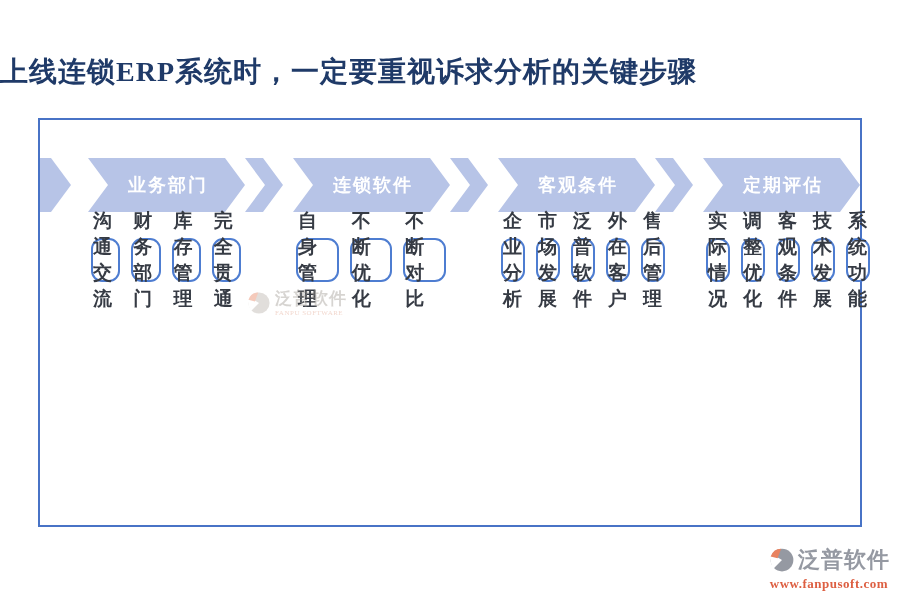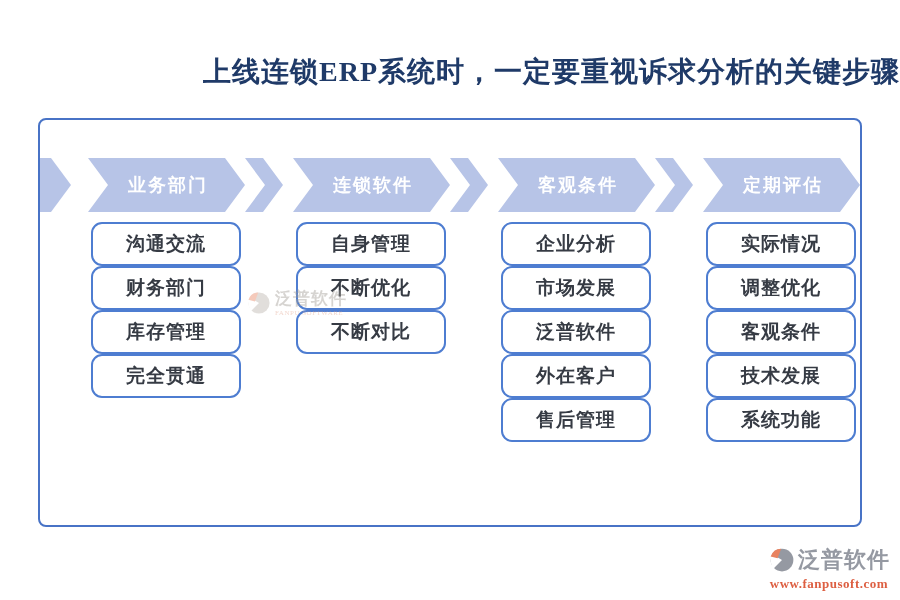--- a/index.html
+++ b/index.html
@@ -2,36 +2,36 @@
 <html><head>
 <meta charset="utf-8">
 <style>
   html,body { margin:0; padding:0; background:#ffffff; }
   .page {
     position:relative; width:900px; height:600px; background:#ffffff;
     font-family:"Liberation Serif","DejaVu Serif",serif; overflow:hidden;
   }
   .title {
     position:absolute; top:53px; left:0; width:100%;
-    text-align:right; margin:0;
+    text-align:left; margin:0;
     font-size:28px; font-weight:bold; color:#1f3a68; letter-spacing:1px;
   }
   .panel {
     position:absolute; left:38px; top:118px; width:820px; height:405px;
-    border:2px solid #4873c6; border-radius:8px; background:#ffffff;
+    border:2px solid #4873c6; border-radius:0; background:#ffffff;
   }
   .band { position:absolute; left:0; top:38px; width:820px; height:54px; }
   .band-label {
     fill:#ffffff; font-size:18px; font-weight:bold;
     font-family:"Liberation Serif","DejaVu Serif",serif; letter-spacing:2px;
   }
   .cols { position:absolute; left:0; top:102px; width:820px; }
   .col {
-    position:absolute; top:0; width:150px;
-    display:flex; flex-direction:column; 
+    position:absolute; top:16px; width:150px;
+    display:flex; flex-direction:row; gap:11px;
   }
   .box {
     box-sizing:border-box; height:44px; width:150px;
     border:2px solid #4e7dd1; border-radius:11px; background:#ffffff;
     display:flex; align-items:center; justify-content:center;
     font-size:19px; font-weight:bold; color:#363b44; letter-spacing:1px;
     z-index:1;
   }
   .watermark {
     position:absolute; left:206px; top:170px; display:flex;

